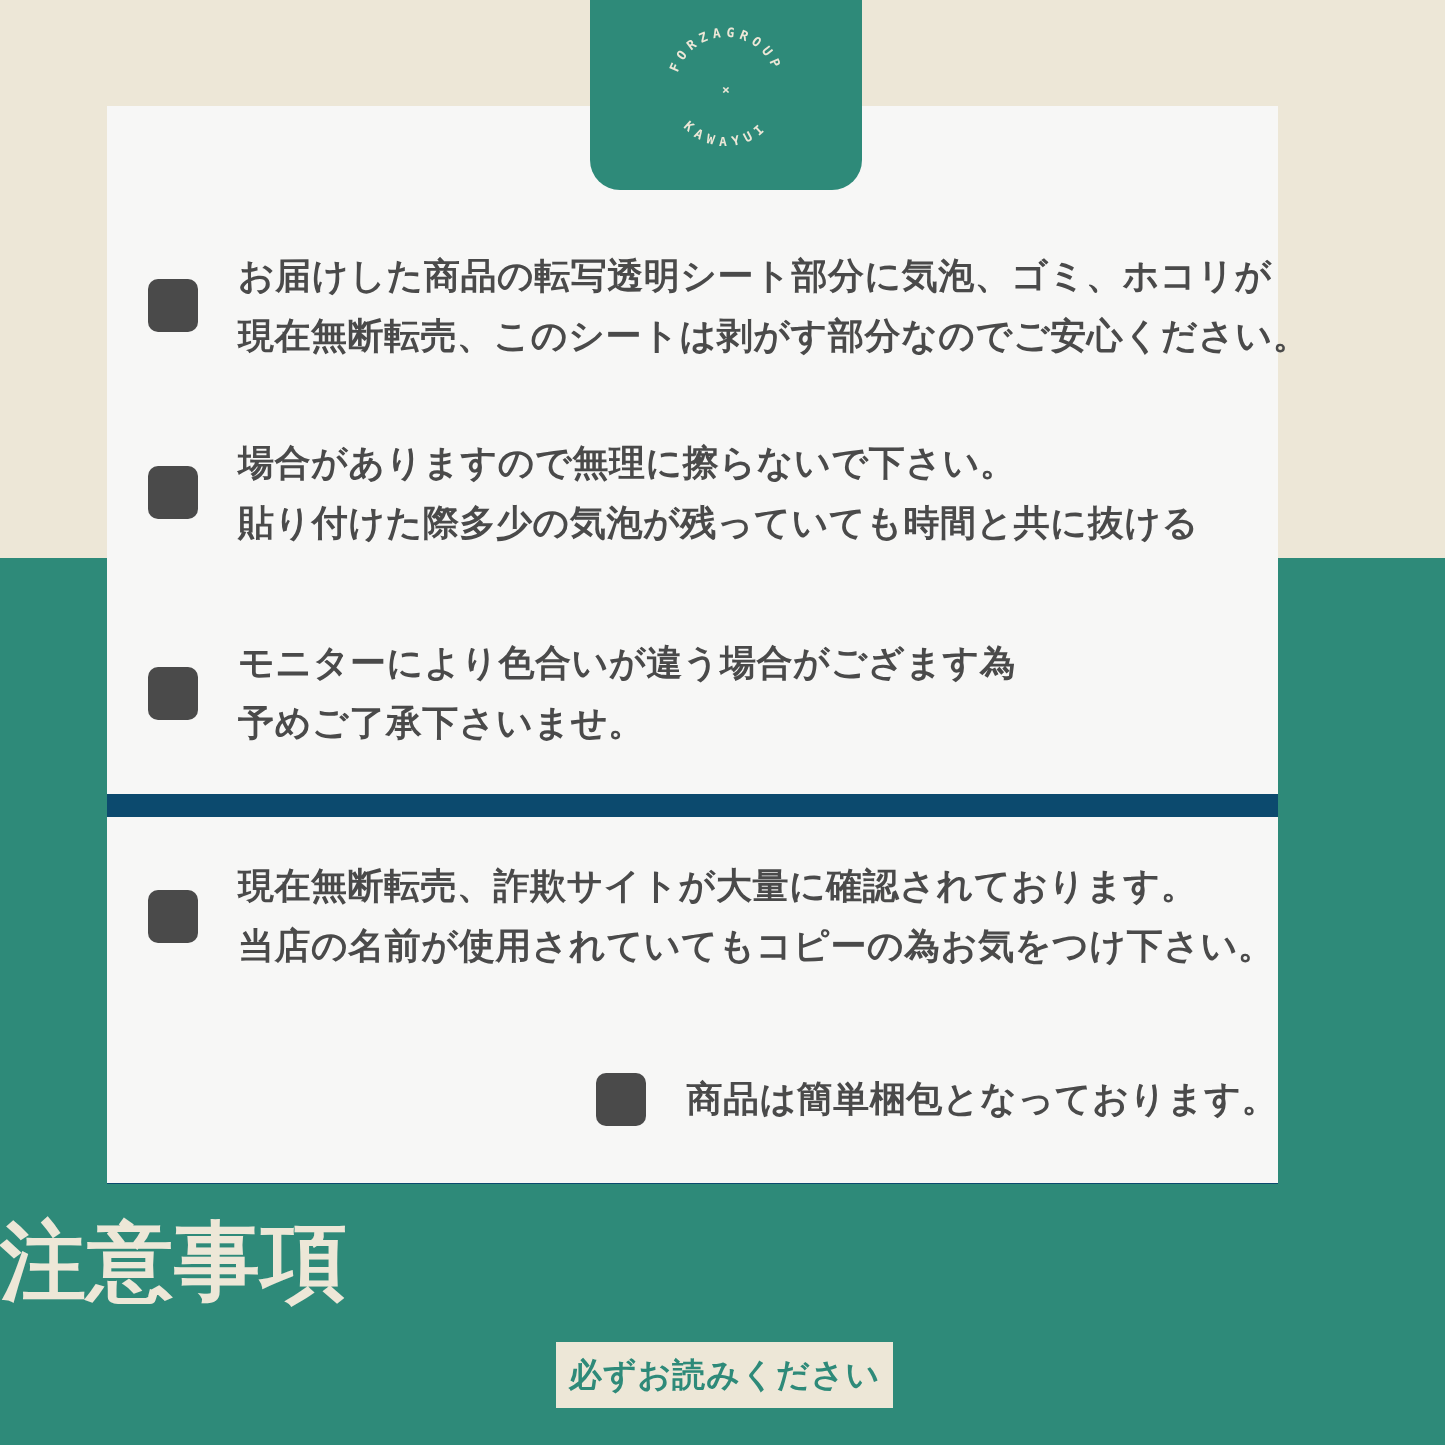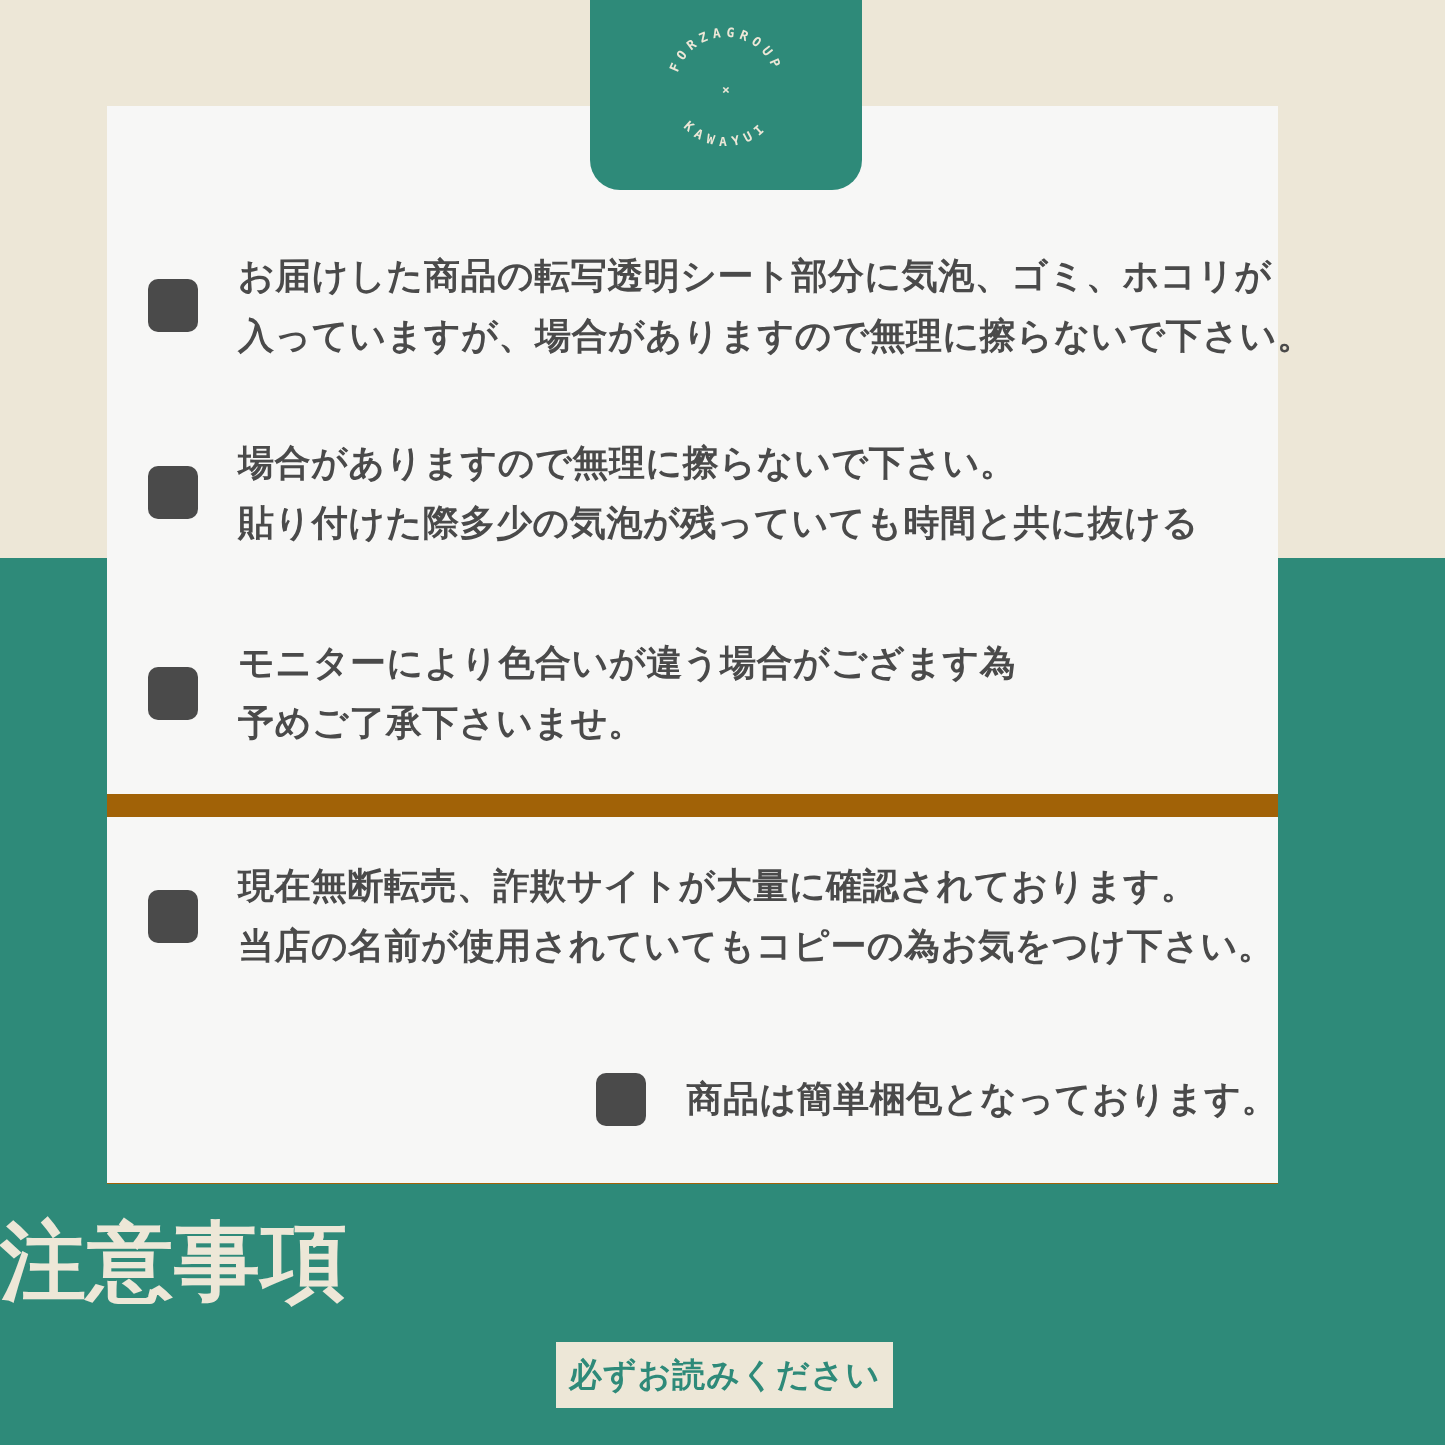--- a/index.html
+++ b/index.html
@@ -10,21 +10,21 @@
     overflow:hidden;
     font-family:"DejaVu Sans","Liberation Sans",sans-serif;
   }
   .bg-lower{
     position:absolute;left:0;top:558px;width:1445px;height:887px;
     background:#2E8A79;
   }
   
   .card{
     position:absolute;left:107px;top:106px;width:1171px;height:1078px;
-    background:#a16207;
+    background:#0c4a6e;
     display:flex;flex-direction:column;
   }
   .band{
     background:#F7F7F6;
     display:flex;align-items:center;
     padding-left:41px;
     box-sizing:border-box;
   }
   .band-1{height:287px;padding-top:112px;}
   .band-2{height:199px;}
@@ -83,21 +83,21 @@
 <div class="page">
 
   <div class="bg-lower"></div>
 
   <div class="card">
 
     <div class="band band-1">
       <div class="bullet"></div>
       <div class="notice-text">
         <div>お届けした商品の転写透明シート部分に気泡、ゴミ、ホコリが</div>
-        <div>入っていますが、場合がありますので無理に擦らないで下さい。</div>
+        <div>現在無断転売、このシートは剥がす部分なのでご安心ください。</div>
       </div>
     </div>
 
     <div class="band band-2">
       <div class="bullet"></div>
       <div class="notice-text">
         <div>場合がありますので無理に擦らないで下さい。</div>
         <div>貼り付けた際多少の気泡が残っていても時間と共に抜ける</div>
       </div>
     </div>

